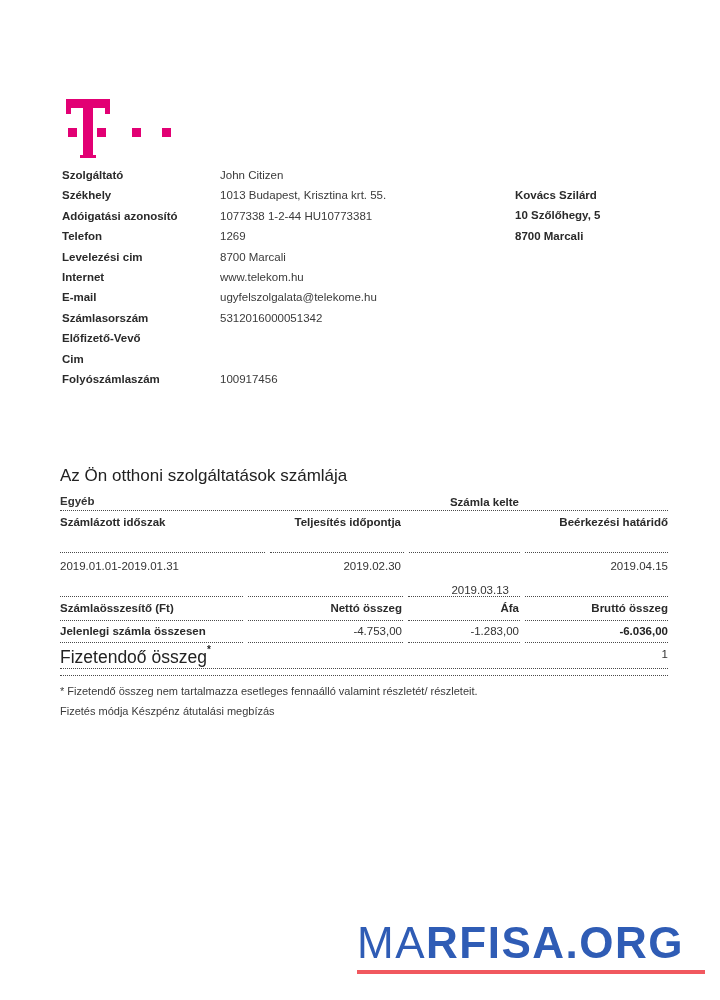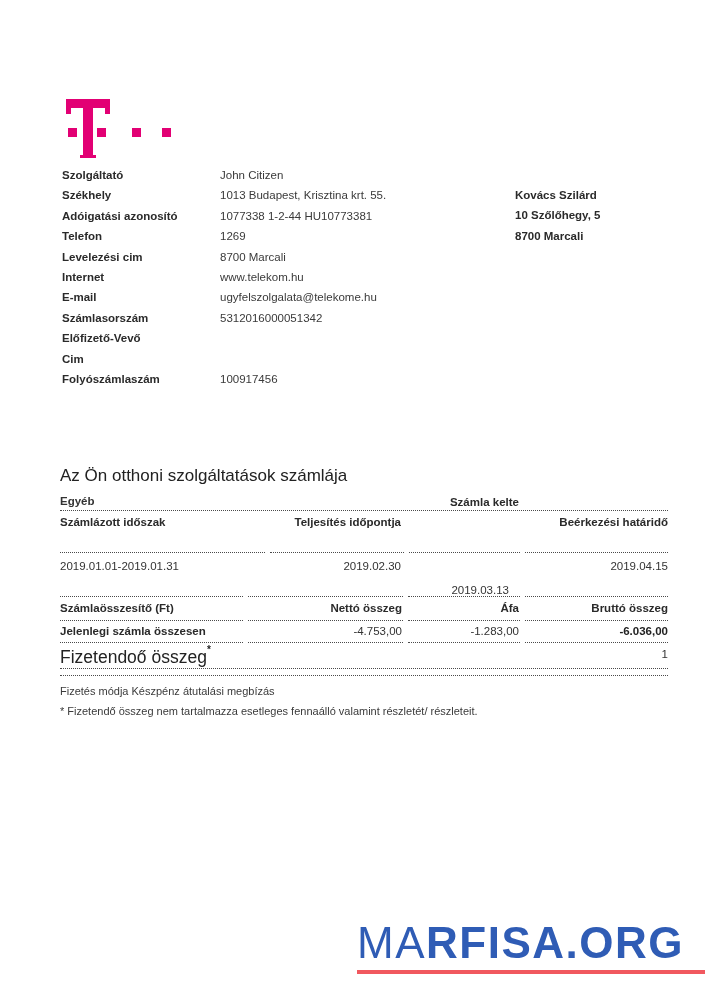--- a/index.html
+++ b/index.html
@@ -163,20 +163,20 @@
   <div class="dots" style="left:525px; width:143px; top:642px;"></div>
 
   <div class="abs due-label"><span>Fizetendoő összeg</span><sup>*</sup></div>
   <div class="abs due-value">1</div>
 
   <div class="dots" style="left:60px; width:608px; top:668px;"></div>
   <div class="dots" style="left:60px; width:608px; top:675px;"></div>
 </div>
 
 <div class="abs notes">
+  <div>* Fizetendő összeg nem tartalmazza esetleges fennaálló valamint részletét/ részleteit.</div>
   <div>Fizetés módja Készpénz átutalási megbízás</div>
-  <div>* Fizetendő összeg nem tartalmazza esetleges fennaálló valamint részletét/ részleteit.</div>
 </div>
 
 <div class="abs wm">
   <div class="wm-text"><span class="thin">MA</span><span class="bold">RFISA.ORG</span></div>
   <div class="wm-line"></div>
 </div>
 
 </body></html>

